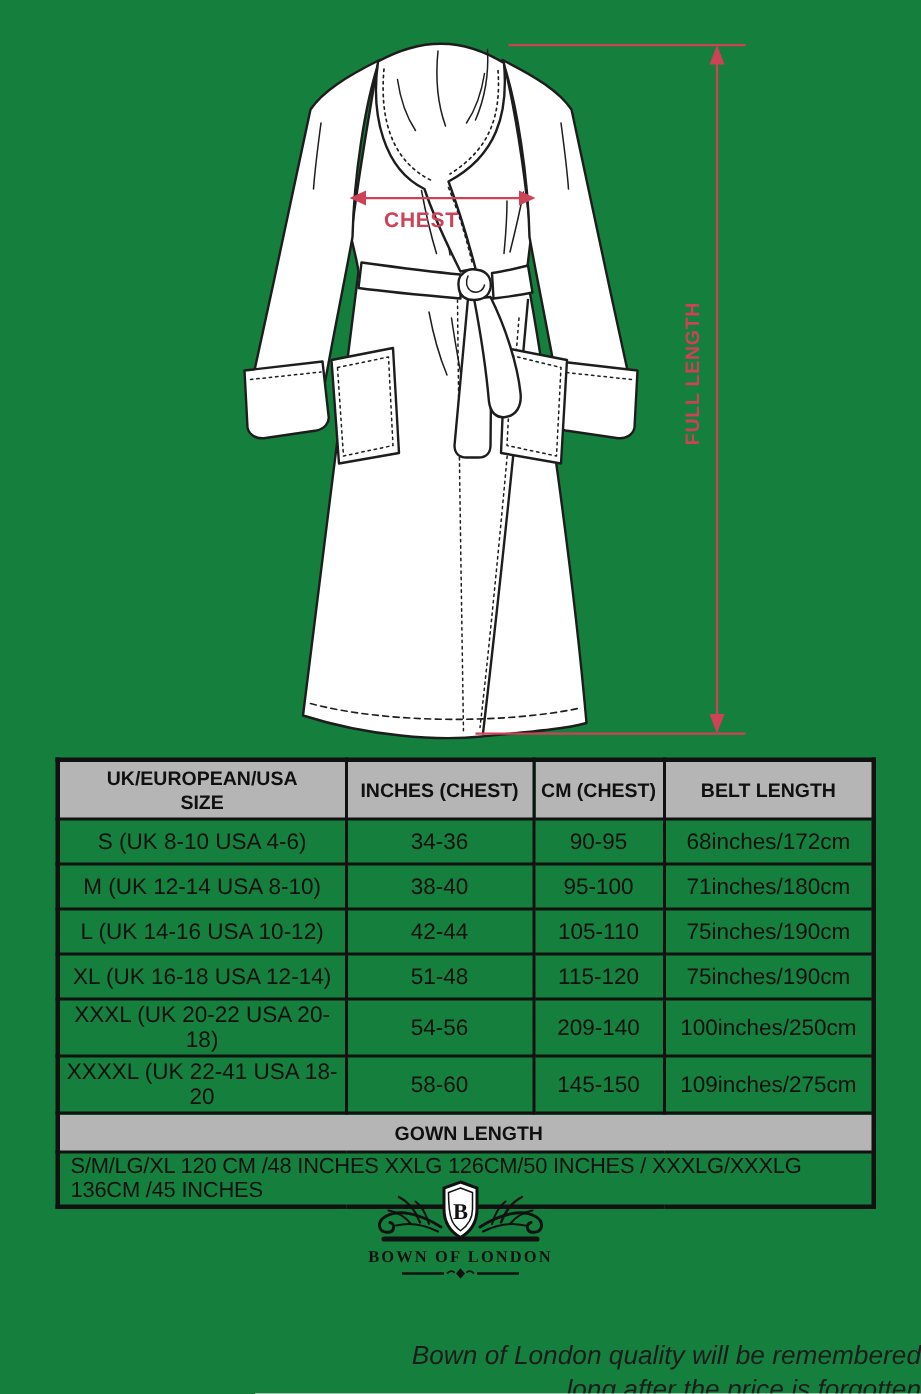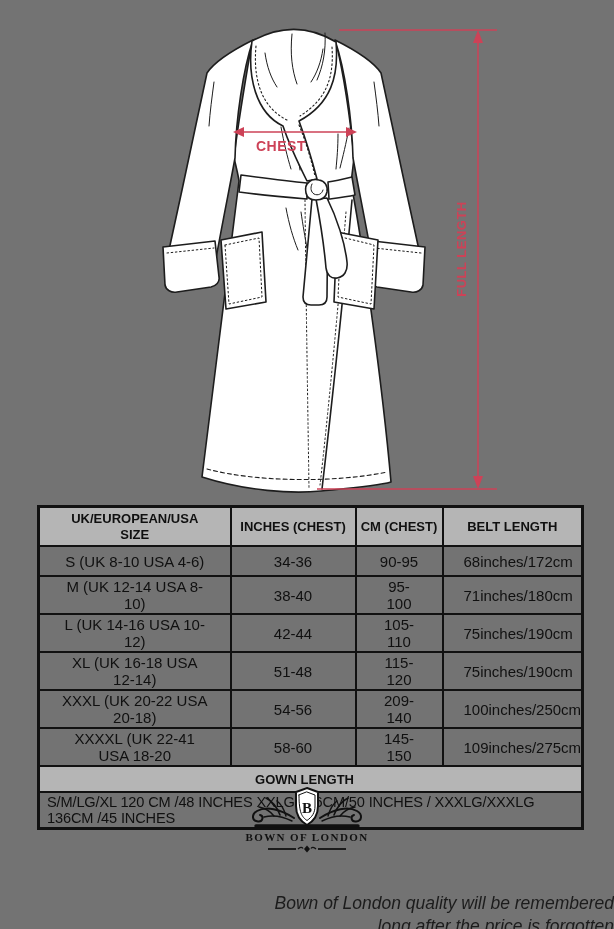--- a/index.html
+++ b/index.html
@@ -1,26 +1,26 @@
 <!DOCTYPE html>
 <html><head>
 <meta charset="utf-8">
 <style>
   html,body{margin:0;padding:0;background:#fff;}
   body{width:614px;height:929px;font-family:"Liberation Sans",sans-serif;color:#111;}
-  .page{position:relative;width:614px;height:929px;background:#737373;overflow:hidden;}
+  .page{position:relative;width:614px;height:929px;background:#15803d;overflow:hidden;}
 
   .diagram-wrap{position:absolute;left:0;top:0;width:614px;height:505px;}
 
   table.size{position:absolute;left:37px;top:505px;width:544px;border-collapse:collapse;
              table-layout:fixed;border:3px solid #111;}
   table.size th, table.size td{border:2px solid #111;overflow:hidden;}
   table.size th{background:#b5b5b5;font-size:13px;font-weight:bold;text-align:center;
                 padding:3px 2px;line-height:1.2;color:#101010;}
-  table.size td{font-size:15px;text-align:center;height:26px;padding:1px 20px;color:#101010;}
+  table.size td{font-size:15px;text-align:center;height:26px;padding:1px 4px;color:#101010;}
   tr.gown-header td{background:#b5b5b5;text-align:center;font-weight:bold;font-size:13px;
                     padding-left:8px;height:22px;}
   tr.gown-value td{text-align:left;font-size:14.6px;padding-left:7px;height:25px;letter-spacing:-0.15px;}
 
   .logo{position:absolute;top:785px;left:50%;transform:translateX(-50%);}
 
   .tagline{position:absolute;top:877px;left:0;width:614px;text-align:right;
            font-style:italic;font-size:17.5px;line-height:1.32;color:#1c1c1c;margin-top:15px;}
 </style>
 </head>

